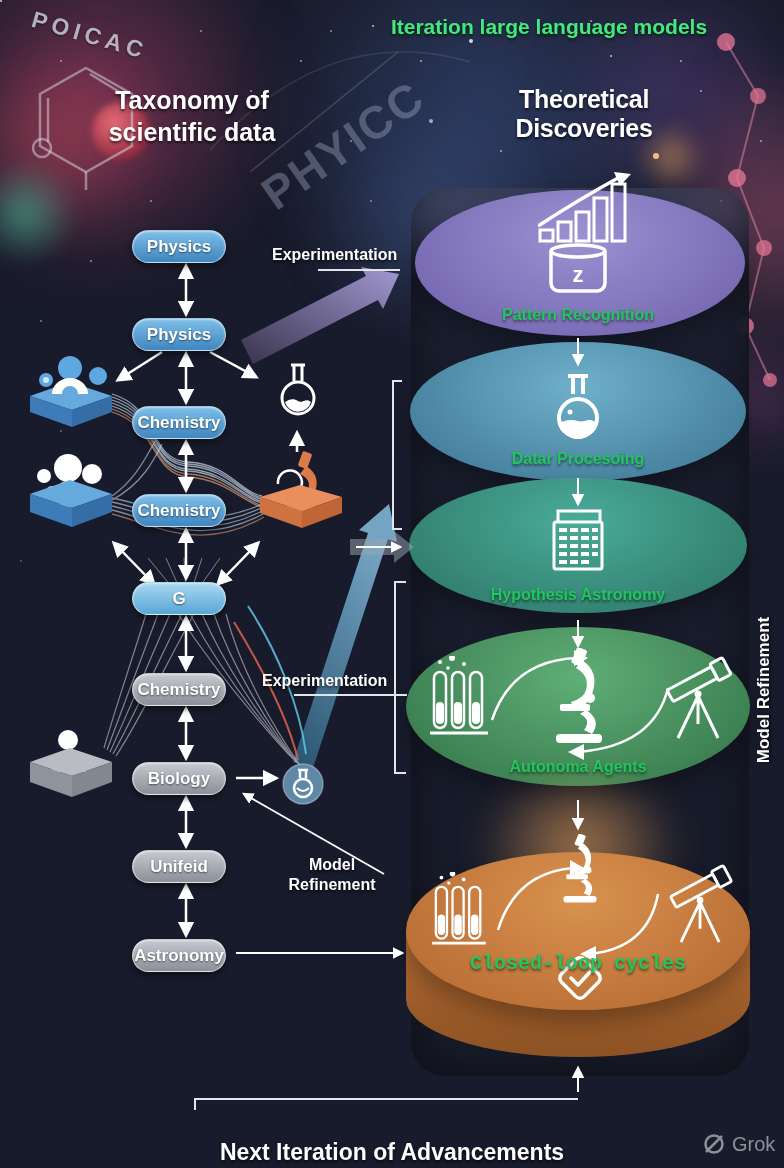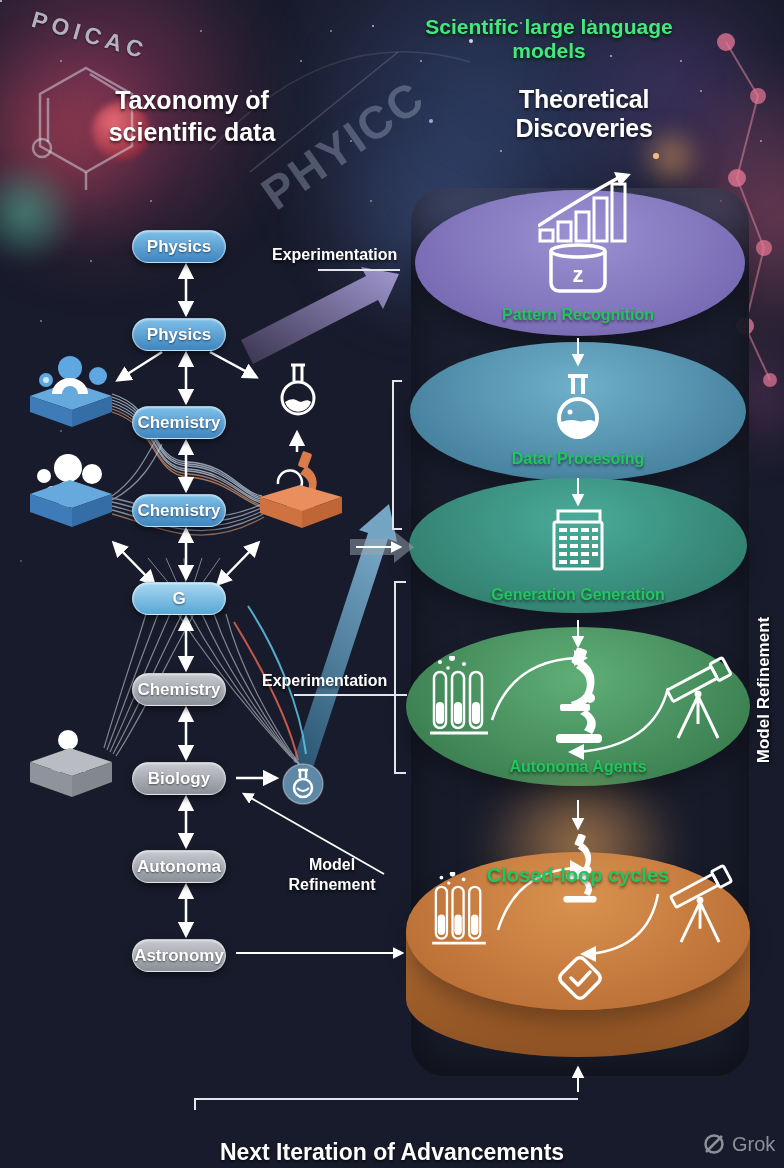--- a/index.html
+++ b/index.html
@@ -216,23 +216,23 @@
     <path d="M168,42 Q158,96 100,102" stroke="#fff" stroke-width="2.5" fill="none"></path>
     <polygon points="106,94 90,102 106,110" fill="#fff"></polygon>
   </svg>
   <svg class="abs" style="left:551px;top:948px;" width="58" height="60" viewBox="0 0 58 58">
     <rect x="13" y="13" width="32" height="32" rx="6" transform="rotate(45 29 29)" stroke="#fff" stroke-width="3.5" fill="none"></rect>
     <path d="M20,29 l7,7 l12,-13" stroke="#fff" stroke-width="3.5" fill="none" stroke-linecap="round" stroke-linejoin="round"></path>
   </svg>
 
   <div class="stage-label" style="top:306px;">Pattern Recognition</div>
   <div class="stage-label" style="top:450px;">Datar Procesoing</div>
-  <div class="stage-label" style="top:586px;">Generation Generation</div>
+  <div class="stage-label" style="top:586px;">Hypothesis Astronomy</div>
   <div class="stage-label" style="top:758px;">Autonoma Agents</div>
-  <div class="stage-label" style="top:864px;font-size:20px;">Closed-loop cycles</div>
+  <div class="stage-label" style="top:952px;font-size:20px;font-family:Liberation Mono, monospace;">Closed-loop cycles</div>
 
   <div class="txt" style="left:664px;top:680px;width:200px;text-align:center;font-size:17px;transform:rotate(-90deg);">Model Refinement</div>
 
   <svg class="abs" width="784" height="1168" style="left:0;top:0;pointer-events:none;" viewBox="0 0 784 1168">
     <defs>
       <marker id="ah" viewBox="0 0 10 10" refX="8" refY="5" markerWidth="6.5" markerHeight="6.5" orient="auto-start-reverse">
         <path d="M0,0 L10,5 L0,10 z" fill="#fff"></path>
       </marker>
       <linearGradient id="pg" x1="0" y1="1" x2="1" y2="0">
         <stop offset="0" stop-color="#3b3550"></stop>
@@ -380,24 +380,24 @@
     <path d="M195,1110 V1099 H578" stroke="#e3e6eb" stroke-width="2" fill="none"></path>
   </svg>
 
   <div class="pill blue" style="top:230px;">Physics</div>
   <div class="pill blue" style="top:318px;">Physics</div>
   <div class="pill blue" style="top:406px;">Chemistry</div>
   <div class="pill blue" style="top:494px;">Chemistry</div>
   <div class="pill lightblue" style="top:582px;">G</div>
   <div class="pill gray" style="top:673px;">Chemistry</div>
   <div class="pill gray" style="top:762px;">Biology</div>
-  <div class="pill gray" style="top:850px;">Autonoma</div>
+  <div class="pill gray" style="top:850px;">Unifeid</div>
   <div class="pill gray" style="top:939px;">Astronomy</div>
 
-  <div class="txt" style="left:386px;top:15px;width:326px;text-align:center;font-size:21px;color:#45e87e;text-shadow:0 2px 3px rgba(0,30,10,.9);">Scientific large language models</div>
+  <div class="txt" style="left:386px;top:15px;width:326px;text-align:center;font-size:21px;color:#45e87e;text-shadow:0 2px 3px rgba(0,30,10,.9);">Iteration large language models</div>
   <div class="txt" style="left:92px;top:84px;width:200px;text-align:center;font-size:25px;line-height:32px;">
     <span>Taxonomy of</span><br>
     <span>scientific data</span>
   </div>
   <div class="txt" style="left:448px;top:85px;width:272px;text-align:center;font-size:25px;letter-spacing:-0.3px;">Theoretical Discoveries</div>
 
   <div class="abs" style="left:30px;top:22px;transform:rotate(16deg);font-weight:bold;font-size:23px;letter-spacing:5px;color:rgba(212,216,228,.8);text-shadow:0 1px 2px rgba(0,0,0,.5);">POICAC</div>
   <div class="abs" style="left:228px;top:118px;width:230px;text-align:center;transform:rotate(-35deg);font-weight:bold;font-size:46px;letter-spacing:2px;color:rgba(178,190,212,.35);">PHYICC</div>
 
   <div class="note" style="left:272px;top:246px;">Experimentation</div>

